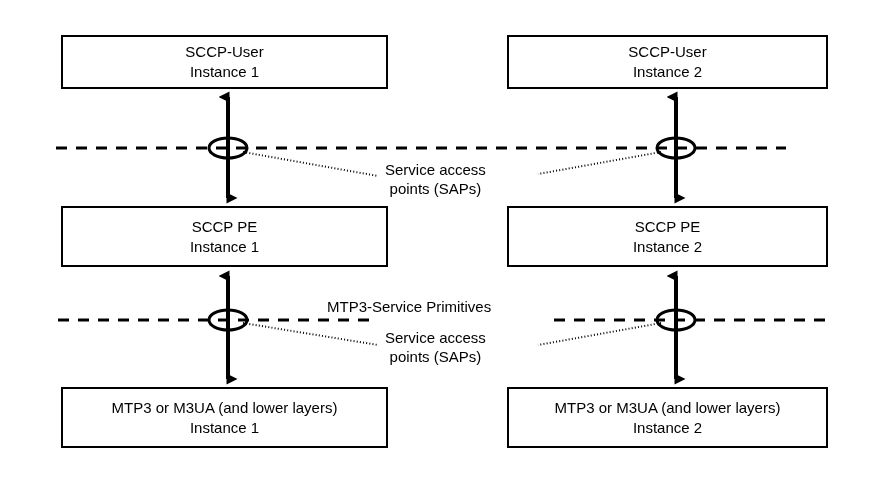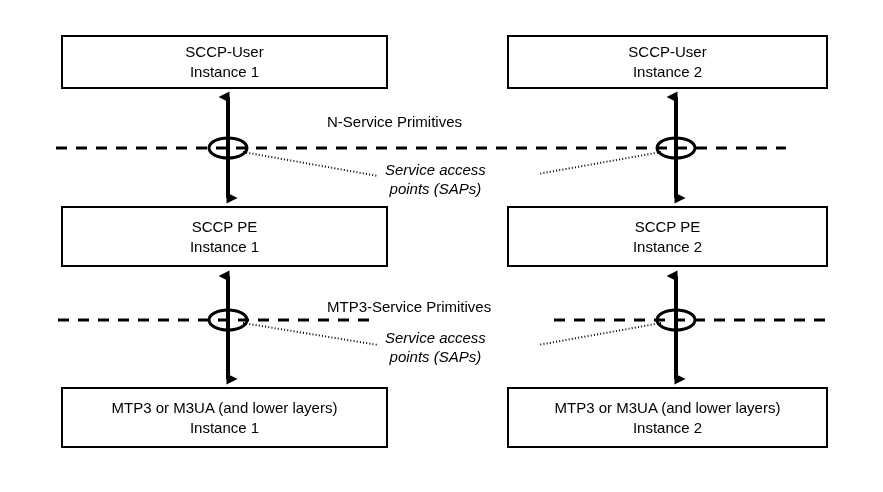--- a/index.html
+++ b/index.html
@@ -43,21 +43,21 @@
     z-index: 4;
   }
   .sap-label {
     position: absolute;
     color: #000000;
     font-size: 15px;
     line-height: 19px;
     text-align: center;
     z-index: 4;
   }
-  .sap-label .sap-line { display: block; white-space: nowrap; font-style: italic; }
+  .sap-label .sap-line { display: block; white-space: nowrap; }
 
   svg.layer {
     position: absolute;
     left: 0;
     top: 0;
     width: 883px;
     height: 492px;
     z-index: 2;
     overflow: visible;
   }
@@ -125,21 +125,20 @@
   <div class="node-box" style="left:61px; top:387px; width:327px; height:61px;">
     <span class="node-line">MTP3 or M3UA (and lower layers)</span>
     <span class="node-line">Instance 1</span>
   </div>
 
   <div class="node-box" style="left:507px; top:387px; width:321px; height:61px;">
     <span class="node-line">MTP3 or M3UA (and lower layers)</span>
     <span class="node-line">Instance 2</span>
   </div>
 
-  <div class="edge-label" style="left:327px; top:112px;">N-Service Primitives</div>
 
   <div class="edge-label" style="left:327px; top:297px;">MTP3-Service Primitives</div>
 
   <div class="sap-label" style="left:385px; top:160px;">
     <span class="sap-line">Service access</span>
     <span class="sap-line">points (SAPs)</span>
   </div>
 
   <div class="sap-label" style="left:385px; top:328px;">
     <span class="sap-line">Service access</span>

